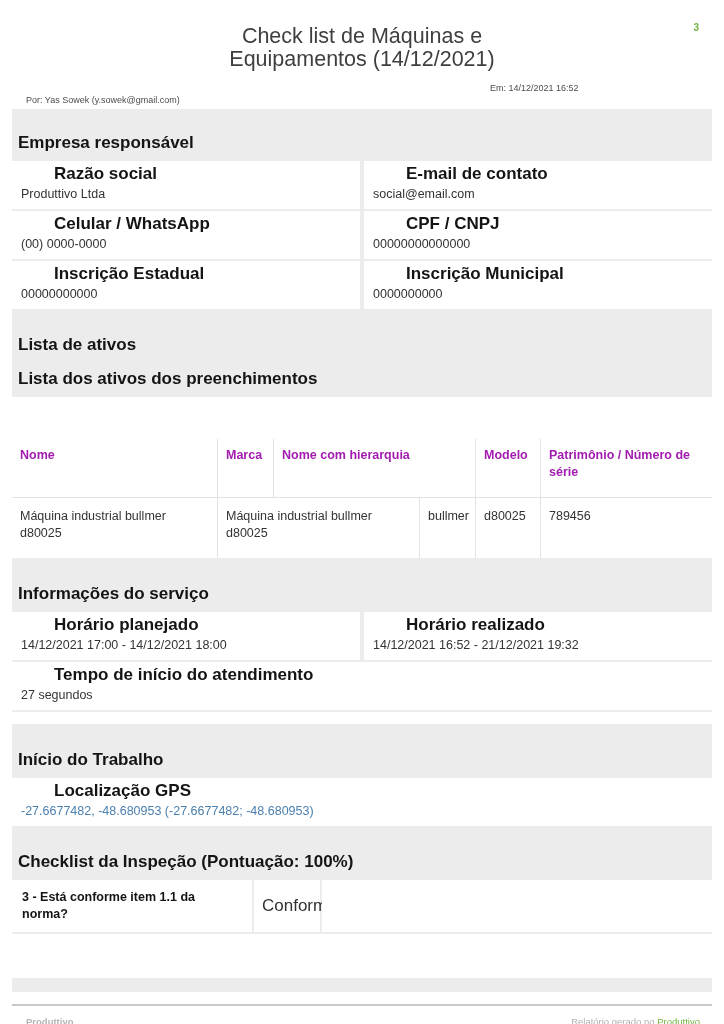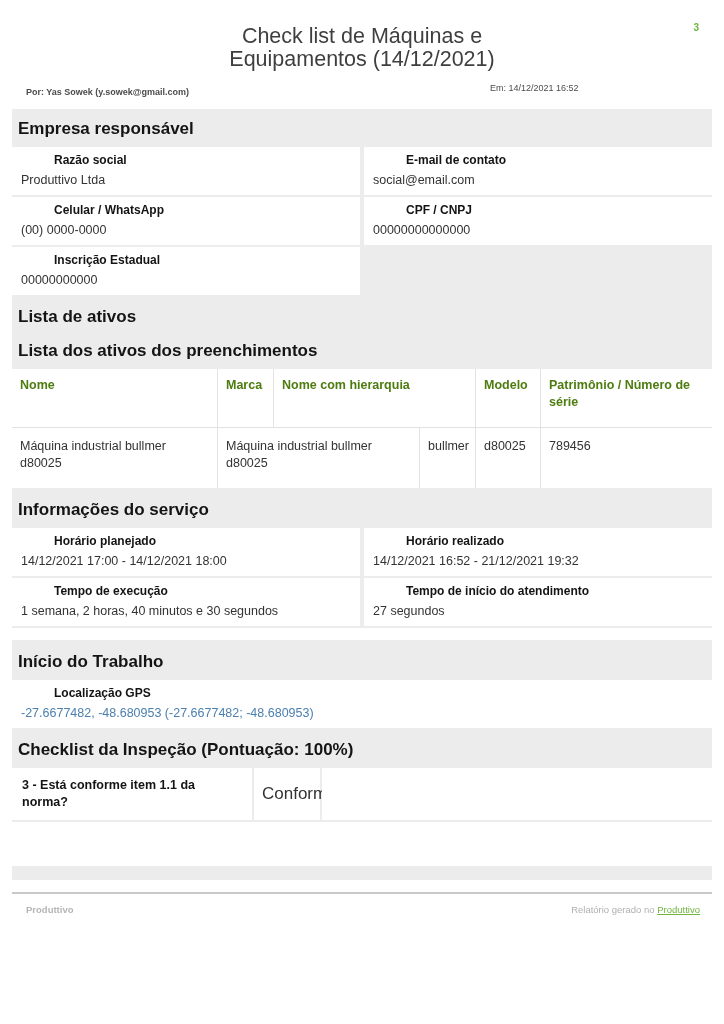--- a/index.html
+++ b/index.html
@@ -10,44 +10,44 @@
   }
   .page-num {
     position:absolute; top:22px; right:25px;
     font-size:10px; font-weight:bold; color:#6fb53f;
   }
   .title {
     margin:0 auto; padding-top:25px; text-align:center;
     font-size:21.5px; line-height:23px; color:#3f3f3f; max-width:330px;
   }
   .meta { position:relative; margin-top:12px; height:12px; font-size:9px; color:#4c4c4c; }
-  .meta .by { position:absolute; left:26px; top:4px;font-weight:bold; }
+  .meta .by { position:absolute; left:26px; top:12px; }
   .meta .at { position:absolute; left:490px; top:0; }
 
   .main { margin:14px 12px 0; background:#ececec; padding-bottom:14px; }
 
   .sec-h {
     font-size:17px; font-weight:bold; color:#141414;
-    padding:10px 6px 8px 6px; line-height:20px;
+    padding:24px 6px 8px 6px; line-height:20px;
   }
   
   .irow { display:flex; margin-bottom:2px; }
   .icell { background:#fff; padding:5px 9px 7px 9px; box-sizing:border-box; }
   .icell.left  { width:348px; flex:none; margin-right:4px; }
   .icell.right { flex:1; }
   .icell.full  { flex:1; }
   .icell.ghost { background:transparent; }
-  .lbl { font-size:12px; font-weight:bold; color:#141414; line-height:16px; margin-bottom:4px;padding-left:33px; }
+  .lbl { font-size:17px; font-weight:bold; color:#141414; line-height:16px; margin-bottom:4px;padding-left:33px; }
   .val { font-size:12.5px; color:#333; line-height:16px; }
   .val.link { color:#4a7fae; }
 
   
   .atable { background:#fff; }
   .arow { display:flex; }
-  .arow.head .acell { font-weight:bold; color:#4d7c0f; }
+  .arow.head .acell { font-weight:bold; color:#a21caf;margin-top:42px; }
   .acell {
     box-sizing:border-box; padding:8px 8px; font-size:12.5px; line-height:17px;
     border-right:1px solid #e2e2e2; color:#333;
   }
   .acell:last-child { border-right:none; }
   .arow.head { border-bottom:1px solid #e2e2e2; }
   .arow.head .acell { padding-bottom:16px; }
   .arow.body .acell { padding-top:10px; padding-bottom:16px; }
   .c0 { width:206px; flex:none; }
   .c1 { width:202px; flex:none; }
@@ -117,20 +117,24 @@
         <div class="lbl">CPF / CNPJ</div>
         <div class="val">00000000000000</div>
       </div>
     </div>
 
     <div class="irow">
       <div class="icell left">
         <div class="lbl">Inscrição Estadual</div>
         <div class="val">00000000000</div>
       </div>
+      <div class="icell right">
+        <div class="lbl">Inscrição Municipal</div>
+        <div class="val">0000000000</div>
+      </div>
     </div>
 
     <div class="sec-h">Lista de ativos</div>
     <div class="sec-h" style="padding-top:6px;">Lista dos ativos dos preenchimentos</div>
 
     <div class="atable">
       <div class="arow head">
         <div class="acell c0">Nome</div>
         <div class="acell c2">Marca</div>
         <div class="acell c1">Nome com hierarquia</div>
@@ -153,24 +157,20 @@
         <div class="lbl">Horário planejado</div>
         <div class="val">14/12/2021 17:00 - 14/12/2021 18:00</div>
       </div>
       <div class="icell right">
         <div class="lbl">Horário realizado</div>
         <div class="val">14/12/2021 16:52 - 21/12/2021 19:32</div>
       </div>
     </div>
 
     <div class="irow">
-      <div class="icell left">
-        <div class="lbl">Tempo de execução</div>
-        <div class="val">1 semana, 2 horas, 40 minutos e 30 segundos</div>
-      </div>
       <div class="icell right">
         <div class="lbl">Tempo de início do atendimento</div>
         <div class="val">27 segundos</div>
       </div>
     </div>
 
     <div class="irow">
       <div class="icell right"></div>
     </div>
 

